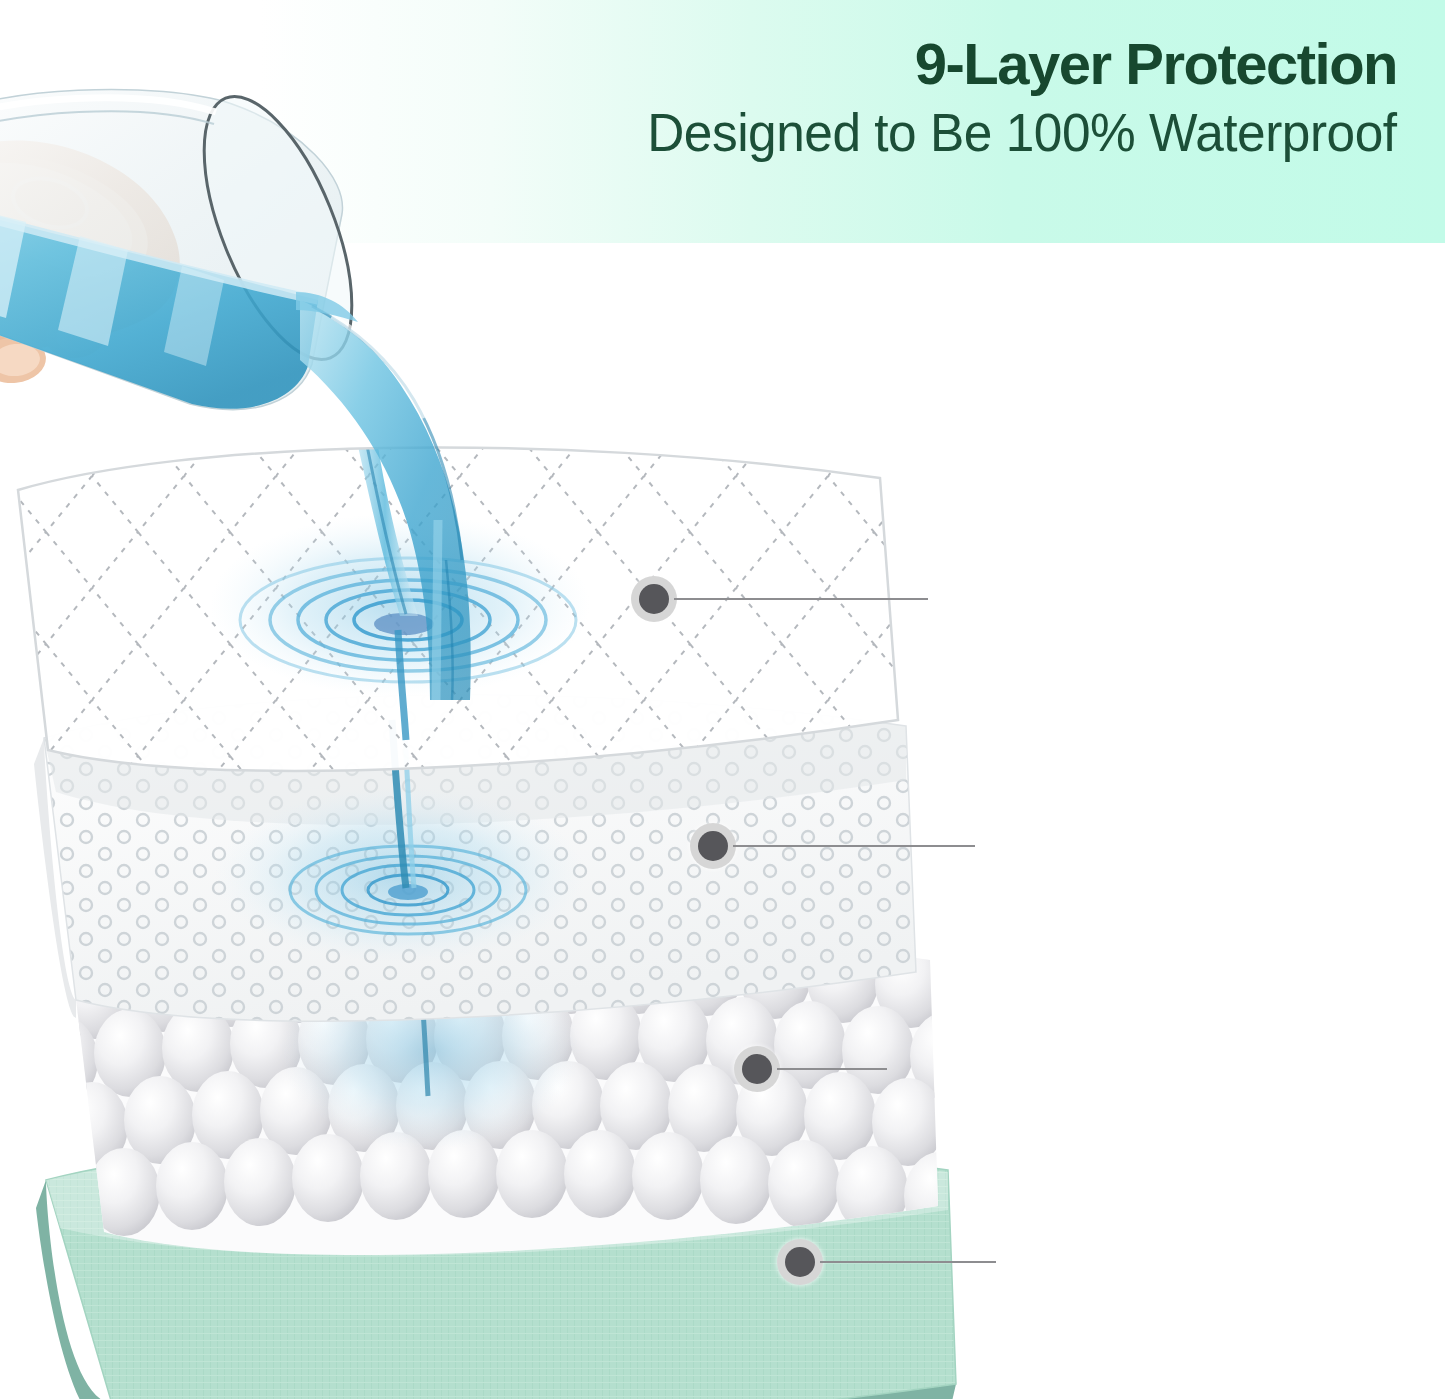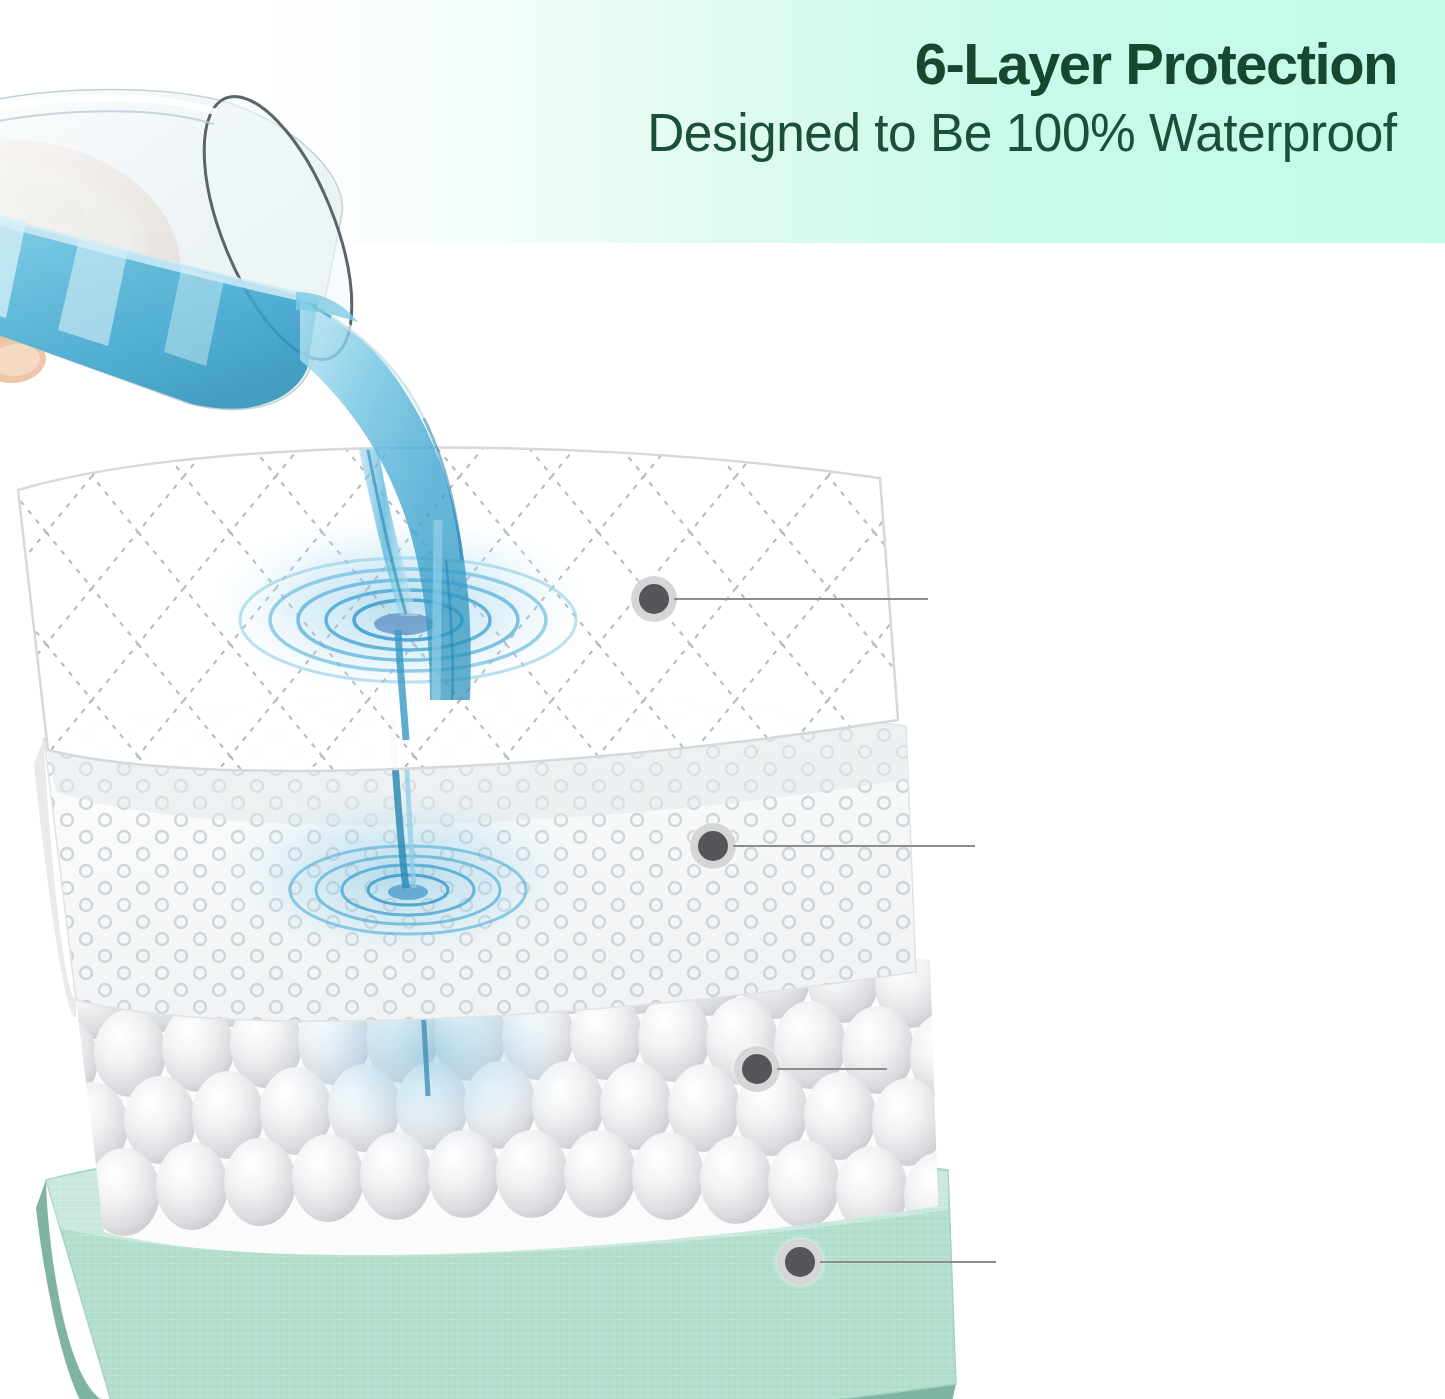--- a/index.html
+++ b/index.html
@@ -54,21 +54,21 @@
   .marker::after{
     content:""; width:30px; height:30px; border-radius:50%; background:#56565a;
   }
 </style>
 </head>
 <body>
 
 <div id="header-band"></div>
 
 <div id="header-text">
-  <div id="header-title">6-Layer Protection</div>
+  <div id="header-title">9-Layer Protection</div>
   <div id="header-subtitle">Designed to Be 100% Waterproof</div>
 </div>
 
 <svg id="pour-scene" viewBox="0 0 760 740">
   <defs>
     <linearGradient id="gSkin" x1="0" y1="0" x2="1" y2="1">
       <stop offset="0%" stop-color="#f6d8c2"></stop>
       <stop offset="45%" stop-color="#edc3a6"></stop>
       <stop offset="100%" stop-color="#dca987"></stop>
     </linearGradient>

